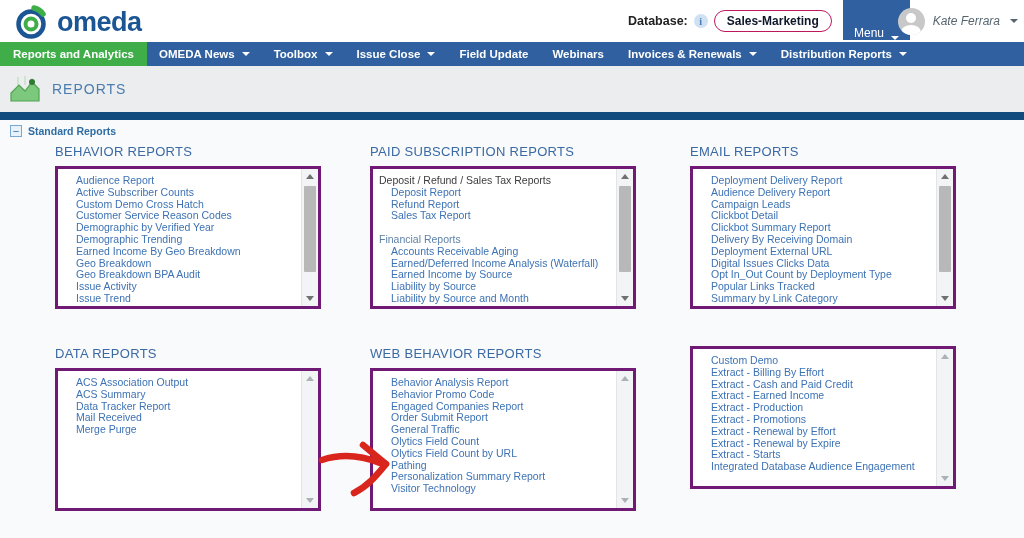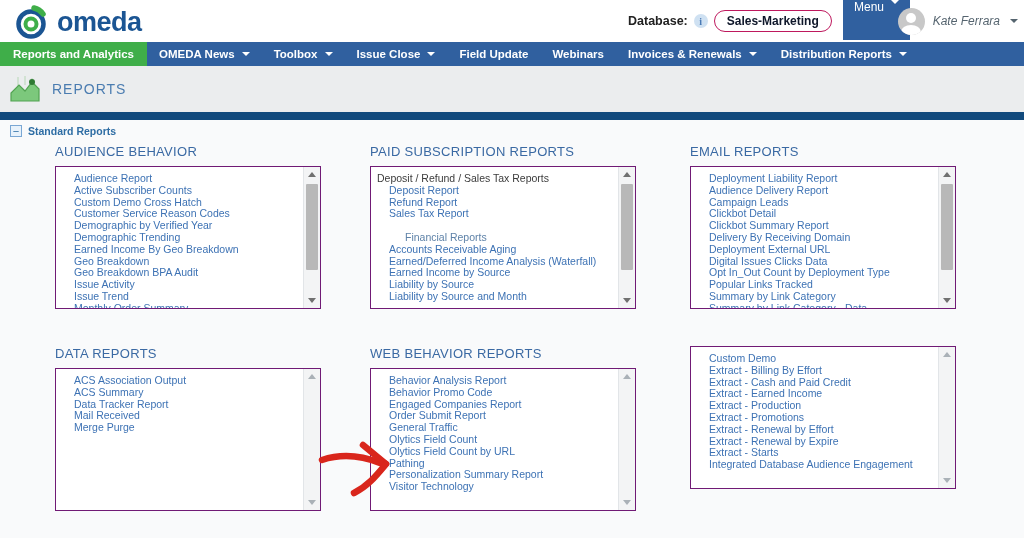--- a/index.html
+++ b/index.html
@@ -12,21 +12,21 @@
   .logo-text { font-size:27px; font-weight:bold; color:#1b5593; letter-spacing:-0.5px; }
   .db-group { position:absolute; left:628px; top:0; height:42px; display:flex; align-items:center; gap:6px; }
   .db-label { font-size:12.5px; font-weight:bold; color:#222; }
   .info-icon { width:14px; height:14px; border-radius:50%; background:#cfe1f2; color:#4a7ab5;
     font-size:10px; font-weight:bold; font-family:"Liberation Serif",serif;
     display:flex; align-items:center; justify-content:center; }
   .db-input { width:118px; height:22px; border:1px solid #be185d; border-radius:11px;
     padding:0 12px; font-size:12px; font-weight:bold; color:#0f172a; outline:none;
     font-family:"Liberation Sans",sans-serif; }
   .menu-block { position:absolute; left:843px; top:0; width:67px; height:40px; background:#30609f;
-    color:#fff; font-size:12px; display:flex; align-items:flex-start; justify-content:center; gap:5px; cursor:pointer; }
+    color:#fff; font-size:12px; display:flex; align-items:flex-end; justify-content:center; gap:5px; cursor:pointer; }
   .user-group { position:absolute; right:6px; top:0; height:42px; display:flex; align-items:center; gap:8px; cursor:pointer;font-style:italic; }
   .avatar { width:27px; height:27px; border-radius:50%; background:#c8c8c8; position:relative; overflow:hidden; }
   .avatar:before { content:""; position:absolute; left:8.5px; top:5px; width:10px; height:10px; border-radius:50%; background:#fff; }
   .avatar:after { content:""; position:absolute; left:3.5px; top:17px; width:20px; height:14px; border-radius:50%; background:#fff; }
   .user-name { font-size:12px; color:#55646f; }
   .caret { display:inline-block; width:0; height:0; border-left:4px solid transparent;
     border-right:4px solid transparent; border-top:4px solid currentColor; margin-left:2px; }
 
   
   .nav { height:24px; background:#30609f; display:flex; align-items:stretch; }
@@ -41,26 +41,26 @@
 
   
   .content { position:relative; height:442px; background:#f9fafb; }
   .toggle-row { position:absolute; left:10px; top:5px; display:flex; align-items:center; gap:6px; cursor:pointer; }
   .toggle-box { width:12px; height:12px; border:1px solid #7aa7d4; background:#e8f2fb; color:#2e6da4;
     font-size:11px; line-height:10px; text-align:center; }
   .toggle-label { font-size:10.5px; font-weight:bold; color:#2e6da4; }
 
   .section { position:absolute; width:266px; }
   .section-title { font-size:13px; color:#3a69a3; letter-spacing:0.3px; margin-bottom:7px; }
-  .listbox { position:relative; height:143px; background:#fff; border:1px solid #701a75; overflow:hidden; }
+  .listbox { position:relative; height:143px; background:#fff; border:3px solid #701a75; overflow:hidden; }
   .list-items { position:absolute; left:0; top:0; right:17px; bottom:0; overflow:hidden; padding-top:6px; }
   .li { font-size:10.5px; line-height:11.8px; white-space:nowrap; }
   .li.link { padding-left:18px; color:#3d72b4; cursor:pointer; }
   .li.group { padding-left:6px; color:#3c3c3c; }
-  .li.group-muted { padding-left:6px; color:#5e82a8;margin-left:28px; }
+  .li.group-muted { padding-left:6px; color:#5e82a8; }
   .li.spacer { height:11.8px; }
 
   
   .sbar { position:absolute; right:0; top:0; bottom:0; width:17px; background:#f3f4f5; border-left:1px solid #e2e5e8; }
   .sbtn { position:absolute; left:0; width:16px; height:15px; display:flex; align-items:center; justify-content:center; }
   .sbtn.up { top:0; } .sbtn.down { bottom:0; }
   .tri-up { width:0; height:0; border-left:4px solid transparent; border-right:4px solid transparent; border-bottom:5px solid #707070; }
   .tri-down { width:0; height:0; border-left:4px solid transparent; border-right:4px solid transparent; border-top:5px solid #707070; }
   .listbox.nothumb .tri-up { border-bottom-color:#aab1b7; }
   .listbox.nothumb .tri-down { border-top-color:#aab1b7; }
@@ -141,21 +141,21 @@
 <div class="bluebar"></div>
 
 <div class="content">
   <div class="toggle-row">
     <span class="toggle-box">−</span>
     <span class="toggle-label">Standard Reports</span>
   </div>
 
   <div id="sections">
       <div class="section" style="left: 55px; top: 24px;">
-        <div class="section-title">AUDIENCE BEHAVIOR</div>
+        <div class="section-title">BEHAVIOR REPORTS</div>
         <div class="listbox">
           <div class="list-items">
             <div class="li link">Audience Report</div>
             <div class="li link">Active Subscriber Counts</div>
             <div class="li link">Custom Demo Cross Hatch</div>
             <div class="li link">Customer Service Reason Codes</div>
             <div class="li link">Demographic by Verified Year</div>
             <div class="li link">Demographic Trending</div>
             <div class="li link">Earned Income By Geo Breakdown</div>
             <div class="li link">Geo Breakdown</div>
@@ -199,21 +199,21 @@
             <div class="sbtn down">
               <span class="tri-down"></span>
             </div>
           </div>
         </div>
       </div>
       <div class="section" style="left: 690px; top: 24px;">
         <div class="section-title">EMAIL REPORTS</div>
         <div class="listbox">
           <div class="list-items">
-            <div class="li link">Deployment Liability Report</div>
+            <div class="li link">Deployment Delivery Report</div>
             <div class="li link">Audience Delivery Report</div>
             <div class="li link">Campaign Leads</div>
             <div class="li link">Clickbot Detail</div>
             <div class="li link">Clickbot Summary Report</div>
             <div class="li link">Delivery By Receiving Domain</div>
             <div class="li link">Deployment External URL</div>
             <div class="li link">Digital Issues Clicks Data</div>
             <div class="li link">Opt In_Out Count by Deployment Type</div>
             <div class="li link">Popular Links Tracked</div>
             <div class="li link">Summary by Link Category</div>

